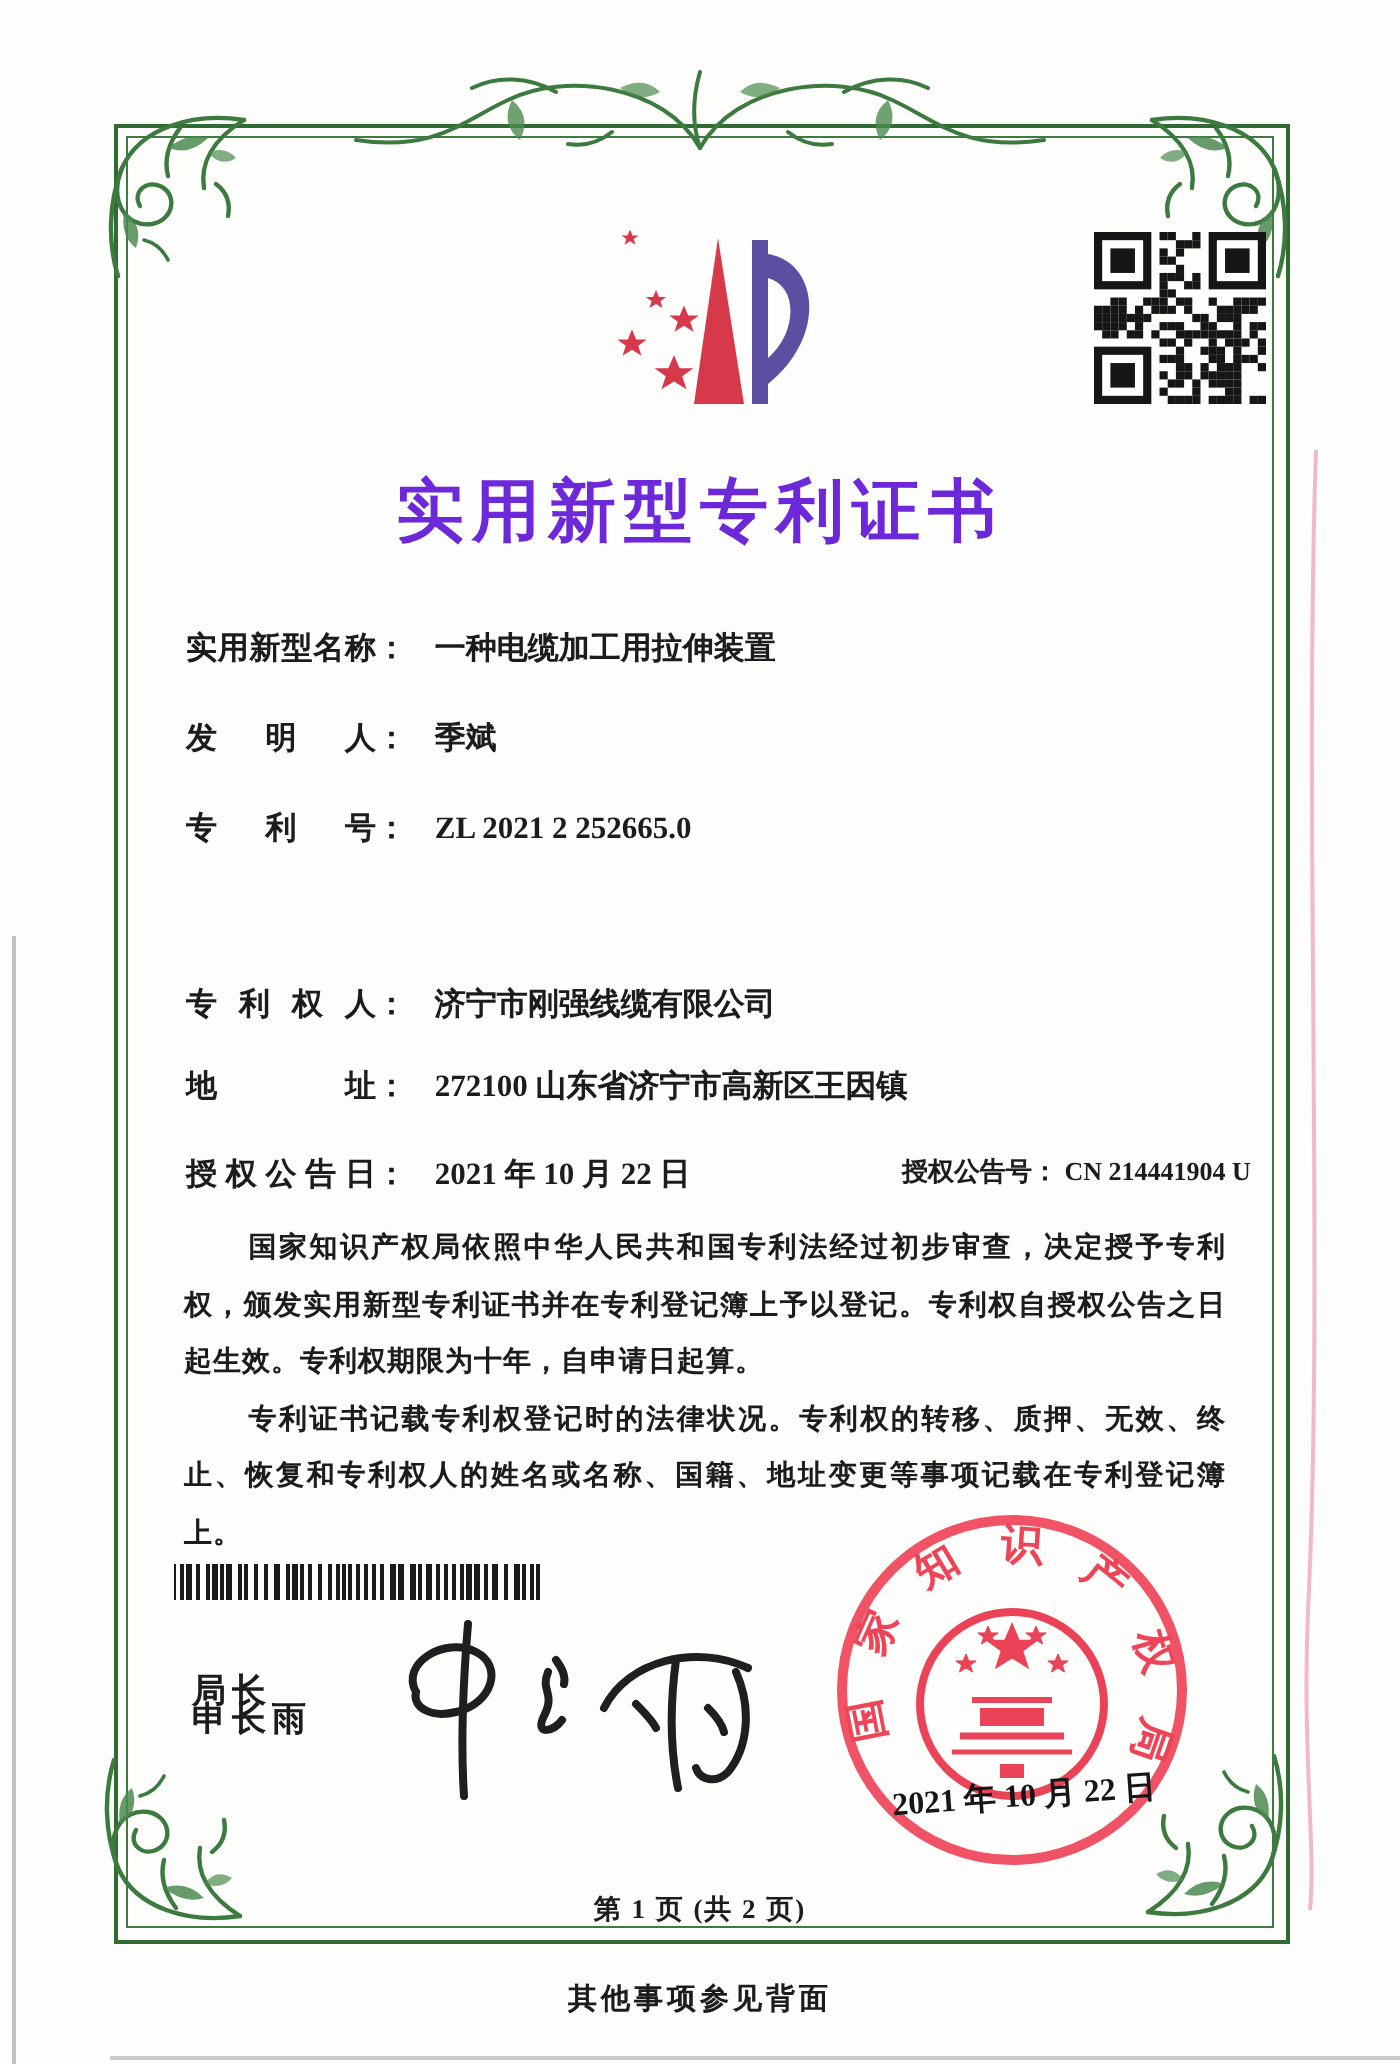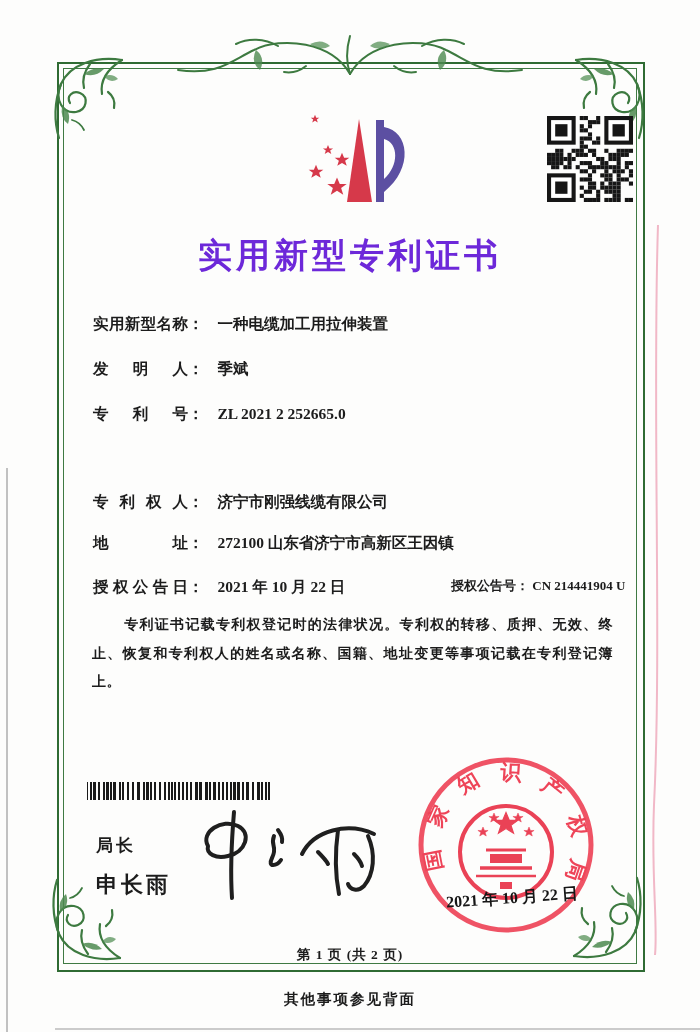--- a/index.html
+++ b/index.html
@@ -32,21 +32,21 @@
   .fvalue{margin-left:10px;}
   .grant-no{position:absolute;left:358px;top:0;font-size:13px;font-weight:600;white-space:nowrap;}
   
   .paras{position:absolute;left:92px;top:611px;width:521px;}
   .paras p{margin:0;font-size:14px;line-height:28.5px;font-weight:600;
     text-indent:2.3em;text-align:justify;letter-spacing:0.5px;}
   
   .barcode{position:absolute;left:85px;top:782px;width:192px;height:18px;}
   .sig-title{position:absolute;left:96px;top:834px;font-size:17px;font-weight:bold;
     font-family:"Liberation Sans","DejaVu Sans",sans-serif;letter-spacing:3px;}
-  .sig-name{position:absolute;left:96px;top:870px;font-size:22px;font-weight:bold;
+  .sig-name{position:absolute;left:96px;top:848px;font-size:17px;font-weight:bold;
     font-family:Liberation Serif, serif;letter-spacing:3px;}
   .sig-script{position:absolute;left:182px;top:806px;width:212px;height:96px;}
   .seal{position:absolute;left:413px;top:752px;width:186px;height:184px;}
   .seal-date{position:absolute;left:424px;top:888px;width:176px;text-align:center;
     font-size:16px;font-weight:600;transform:rotate(-4deg);z-index:4;color:#161616;}
   .page-num{position:absolute;left:0;top:946px;width:700px;text-align:center;
     font-size:13.5px;font-weight:600;letter-spacing:1px;}
   .back-note{position:absolute;left:0;top:990px;width:700px;text-align:center;
     font-size:14.5px;font-weight:bold;letter-spacing:2px;}
   
@@ -307,20 +307,21 @@
   <div class="field" style="top:577px">
     <span class="flabel">授权公告日</span><span class="fcolon">：</span>
     <span class="fvalue">2021 年 10 月 22 日</span>
     <span class="grant-no">
       <span>授权公告号</span><span>：</span>
       <span>CN 214441904 U</span>
     </span>
   </div>
 
   <div class="paras">
+    <p>国家知识产权局依照中华人民共和国专利法经过初步审查，决定授予专利权，颁发实用新型专利证书并在专利登记簿上予以登记。专利权自授权公告之日起生效。专利权期限为十年，自申请日起算。</p>
     <p>专利证书记载专利权登记时的法律状况。专利权的转移、质押、无效、终止、恢复和专利权人的姓名或名称、国籍、地址变更等事项记载在专利登记簿上。</p>
   </div>
 
   <svg class="barcode" id="barcode" viewBox="0 0 192 18" preserveAspectRatio="none">
       <g fill="#1a1a1a">
         <rect x="2" y="0" width="1" height="18"></rect>
         <rect x="5" y="0" width="2" height="18"></rect>
         <rect x="8" y="0" width="3" height="18"></rect>
         <rect x="13" y="0" width="2" height="18"></rect>
         <rect x="18" y="0" width="2" height="18"></rect>

